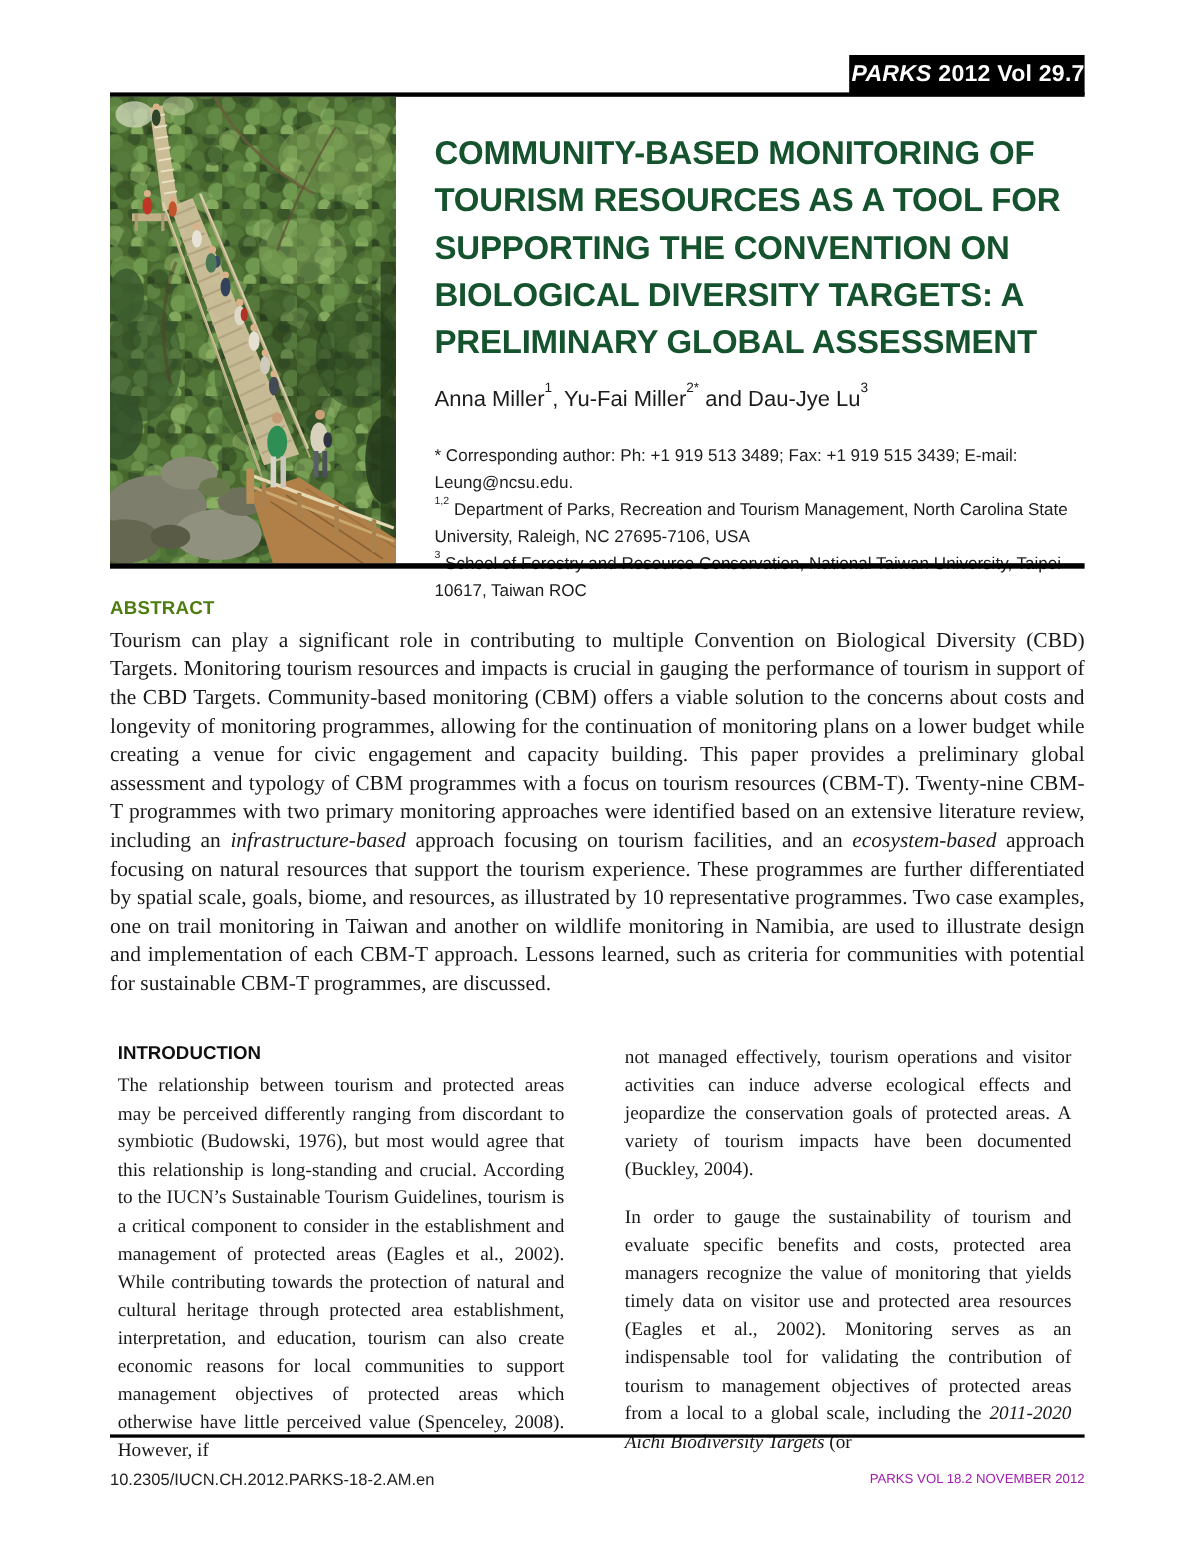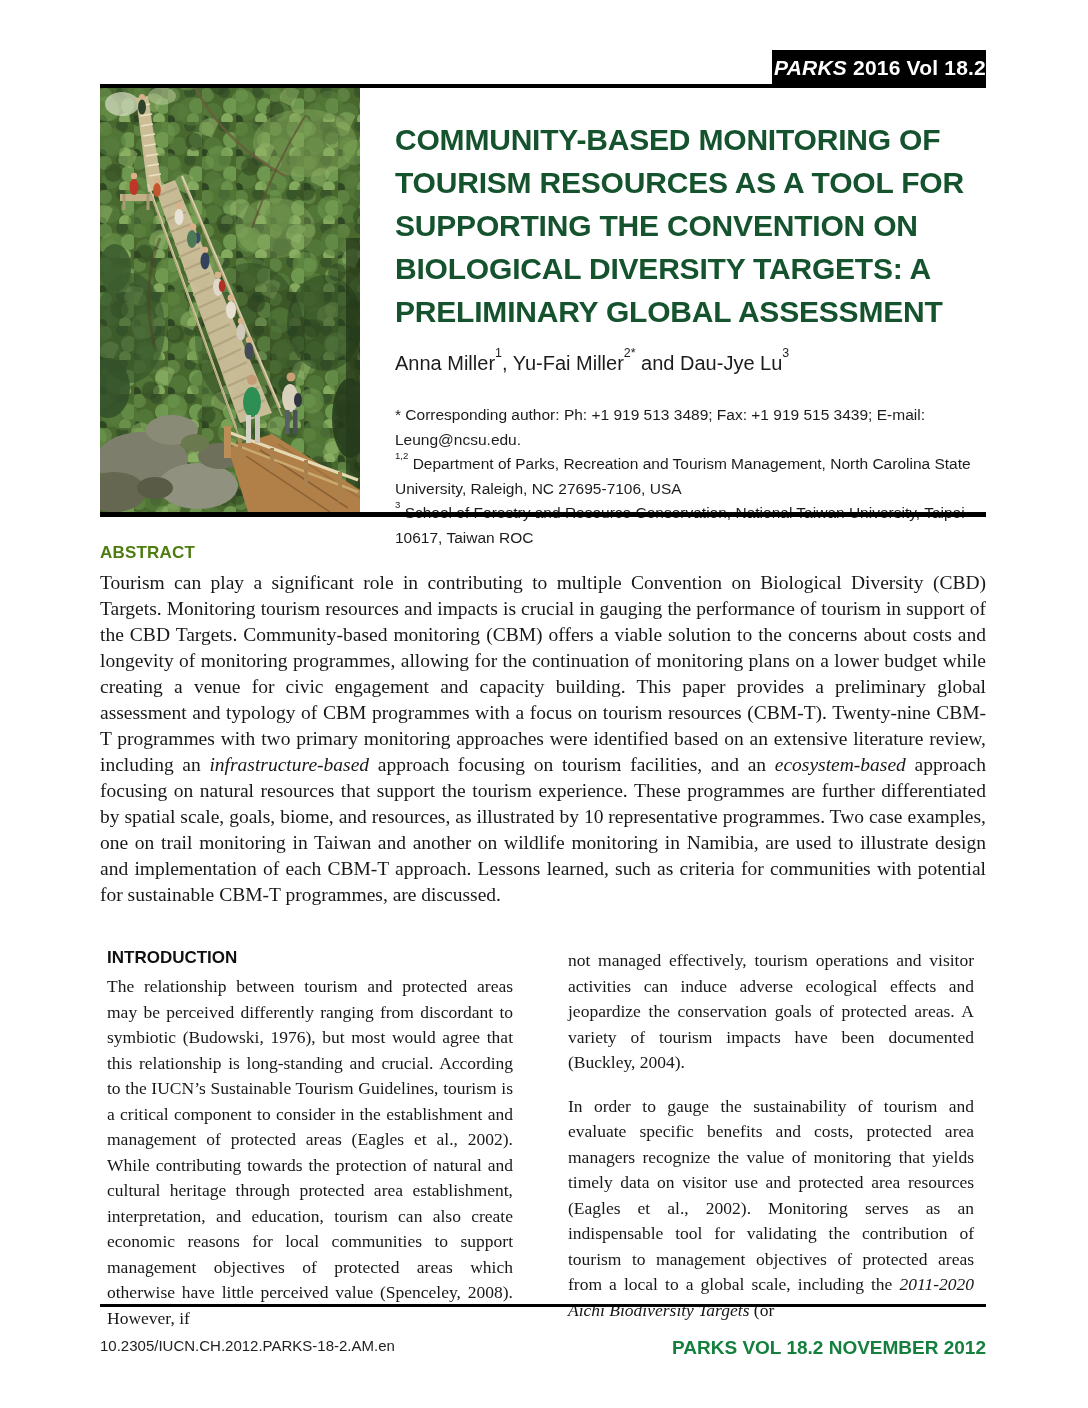--- a/index.html
+++ b/index.html
@@ -42,30 +42,30 @@
   .intro { position:absolute; left:107px; top:948px; width:879px; display:flex; gap:43px; }
   .col { width:424px; }
   .intro h2 { font-size:17px; font-weight:bold; color:#111; margin-bottom:6px; }
   .col p {
     font-family:"Liberation Serif", serif; font-size:17.5px; line-height:25.5px;
     text-align:justify; color:#181818; margin:0 12px 18px 0;
   }
   
   .footer { position:absolute; left:100px; top:1313px; width:886px; display:flex; justify-content:space-between;margin-top:24px; }
   .footer .doi { font-size:15px; color:#222; }
-  .footer .journal { font-size:19px; font-weight:bold; color:#15803d; }
+  .footer .journal { font-size:12px; font-weight:normal; color:#a21caf; }
 </style>
 </head>
 <body>
 
 <div class="page">
 
   <div class="banner">
     <span class="brand">PARKS</span>
-    <span>2016 Vol 18.2</span>
+    <span>2012 Vol 29.7</span>
   </div>
 
   <div class="rule-top"></div>
 
   <div class="photo">
     <svg viewBox="0 0 260 424" width="260" height="424">
       <defs>
         <pattern id="fol" width="34" height="34" patternUnits="userSpaceOnUse">
           <rect width="34" height="34" fill="#49682f"></rect>
           <circle cx="5" cy="7" r="7" fill="#5c8140"></circle>

